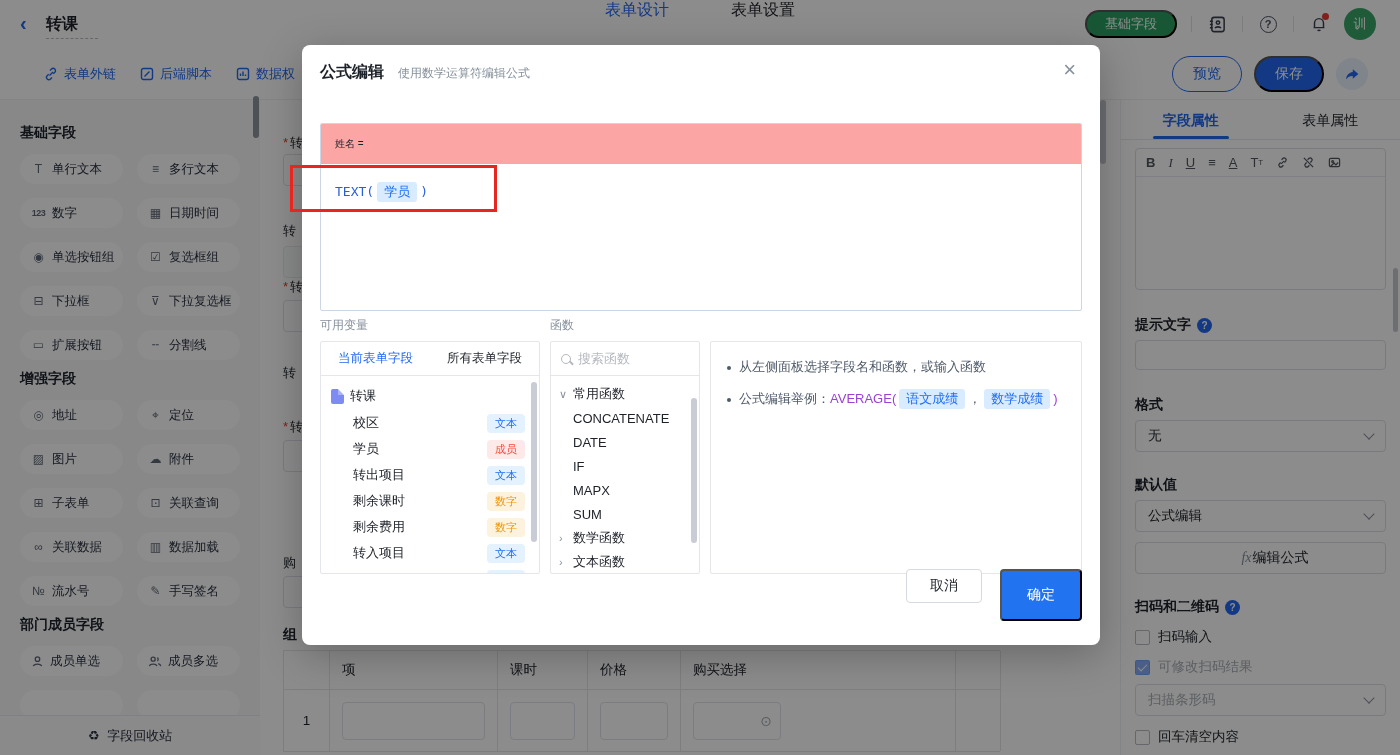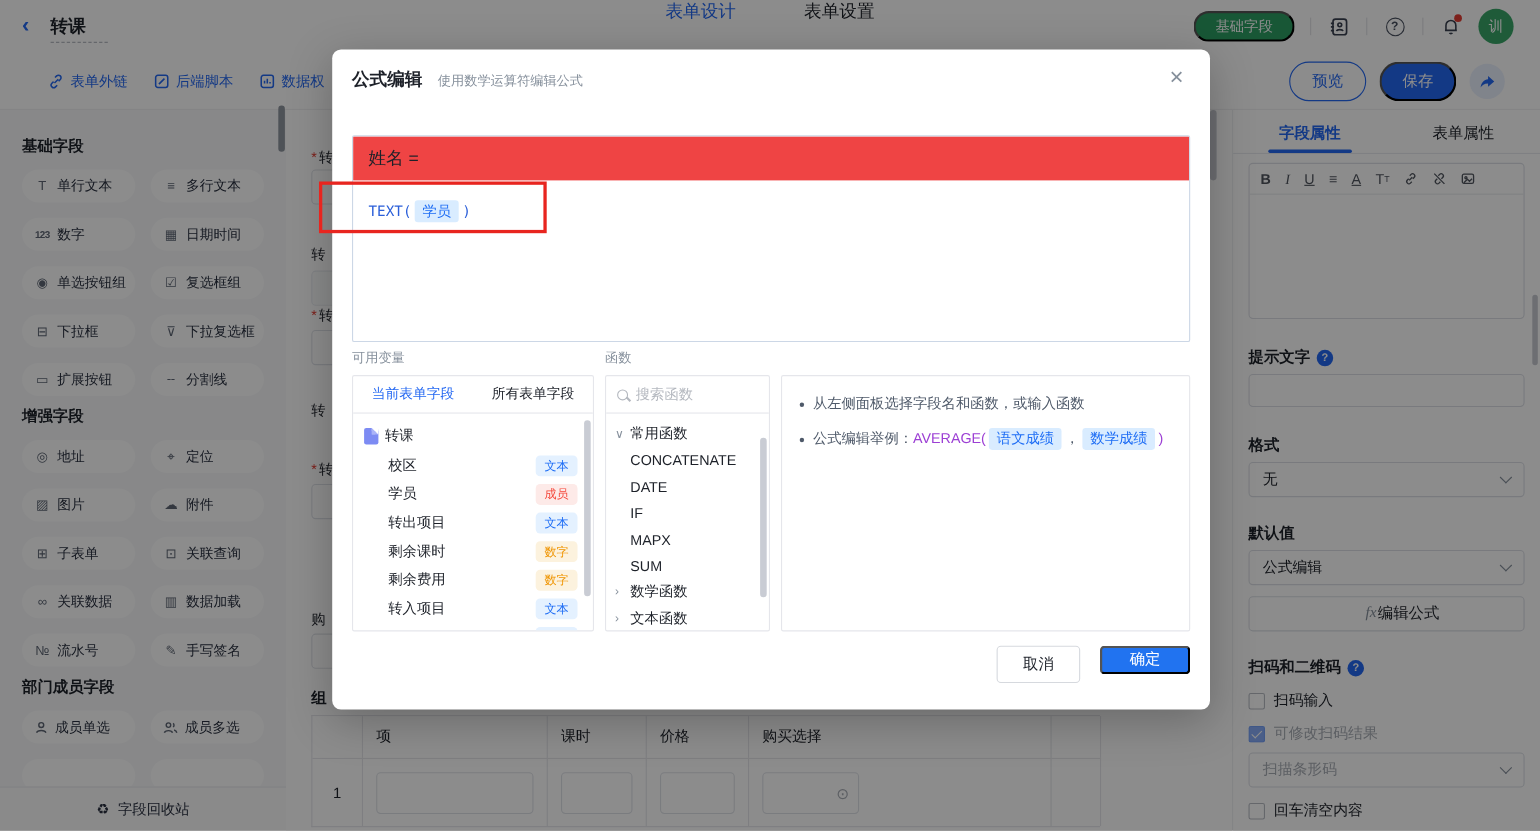--- a/index.html
+++ b/index.html
@@ -99,21 +99,21 @@
 
   
   .mask{position:absolute;inset:0;background:rgba(0,0,0,0.45);z-index:10;}
   .modal{position:absolute;left:302px;top:45px;width:798px;height:600px;background:#fff;border-radius:8px;z-index:20;
       box-shadow:0 10px 40px rgba(0,0,0,0.25);}
   .m-head{position:absolute;left:18px;top:17px;display:flex;align-items:baseline;gap:14px;}
   .m-title{font-size:16px;font-weight:700;color:#1d2129;}
   .m-sub{font-size:12px;color:#86909c;}
   .m-close{position:absolute;right:24px;top:14px;font-size:22px;color:#86909c;cursor:pointer;line-height:22px;}
   .fbox{position:absolute;left:18px;top:78px;width:762px;height:188px;border:1px solid #ccd7e6;border-radius:2px;overflow:hidden;}
-  .fbox-head{height:40px;background:#ef4444;display:flex;align-items:center;padding:0 14px;font-size:16px;color:#1d2129;}
+  .fbox-head{height:40px;background:#fca5a5;display:flex;align-items:center;padding:0 14px;font-size:10px;color:#1d2129;}
   .fbox-body{padding:18px 14px;font-family:"DejaVu Sans Mono","Liberation Mono",monospace;font-size:13px;color:#2b5fd9;}
   .chip{display:inline-block;background:#d9ecff;color:#1f6ef5;border-radius:3px;padding:1px 7px;margin:0 3px;
       font-family:"Liberation Sans","DejaVu Sans",sans-serif;}
   .m-col-label{position:absolute;top:272px;font-size:12px;color:#86909c;}
   .m-panel{position:absolute;top:296px;height:233px;border:1px solid #e5e6eb;border-radius:2px;background:#fff;overflow:hidden;}
   .vp{left:18px;width:220px;}
   .vp-tabs{height:34px;display:flex;border-bottom:1px solid #e5e6eb;}
   .vp-tab{flex:1;display:flex;align-items:center;justify-content:center;font-size:12.5px;color:#1d2129;cursor:pointer;}
   .vp-tab.active{color:#2468f2;}
   .tree{padding:6px 10px 0 10px;position:relative;}
@@ -135,21 +135,21 @@
   .fn-cat{display:flex;align-items:center;gap:6px;height:24px;padding-left:8px;font-size:13px;color:#1d2129;cursor:pointer;}
   .fn-cat .ar{color:#86909c;font-size:11px;width:8px;}
   .fn-item{height:24px;display:flex;align-items:center;padding-left:22px;font-size:13px;color:#1d2129;cursor:pointer;}
   .tp{left:408px;width:372px;padding:16px 16px 0 16px;}
   .tip-line{display:flex;gap:8px;font-size:13px;color:#4e5969;margin-bottom:13px;align-items:center;}
   .dot{width:4px;height:4px;border-radius:50%;background:#4e5969;flex:none;margin-top:1px;}
   .fn-purple{color:#9c3fd4;}
   .m-footer{position:absolute;right:18px;bottom:24px;display:flex;gap:18px;}
   .m-cancel{width:76px;height:34px;border:1px solid #d6d9de;border-radius:4px;background:#fff;font-size:14px;color:#1d2129;
       display:flex;align-items:center;justify-content:center;cursor:pointer;}
-  .m-ok{width:82px;height:26px;border-radius:4px;background:#2173f0;color:#fff;font-size:14px;
+  .m-ok{width:82px;height:52px;border-radius:4px;background:#2173f0;color:#fff;font-size:14px;
       display:flex;align-items:center;justify-content:center;cursor:pointer;}
   .panel-scroll{position:absolute;right:2px;width:6px;border-radius:3px;background:#c9ccd4;}
 
   .red-box{position:absolute;left:290px;top:165px;width:207px;height:47px;border:3px solid #e8251f;z-index:40;pointer-events:none;}
 </style>
 </head>
 <body>
 
 <div class="app">
 

